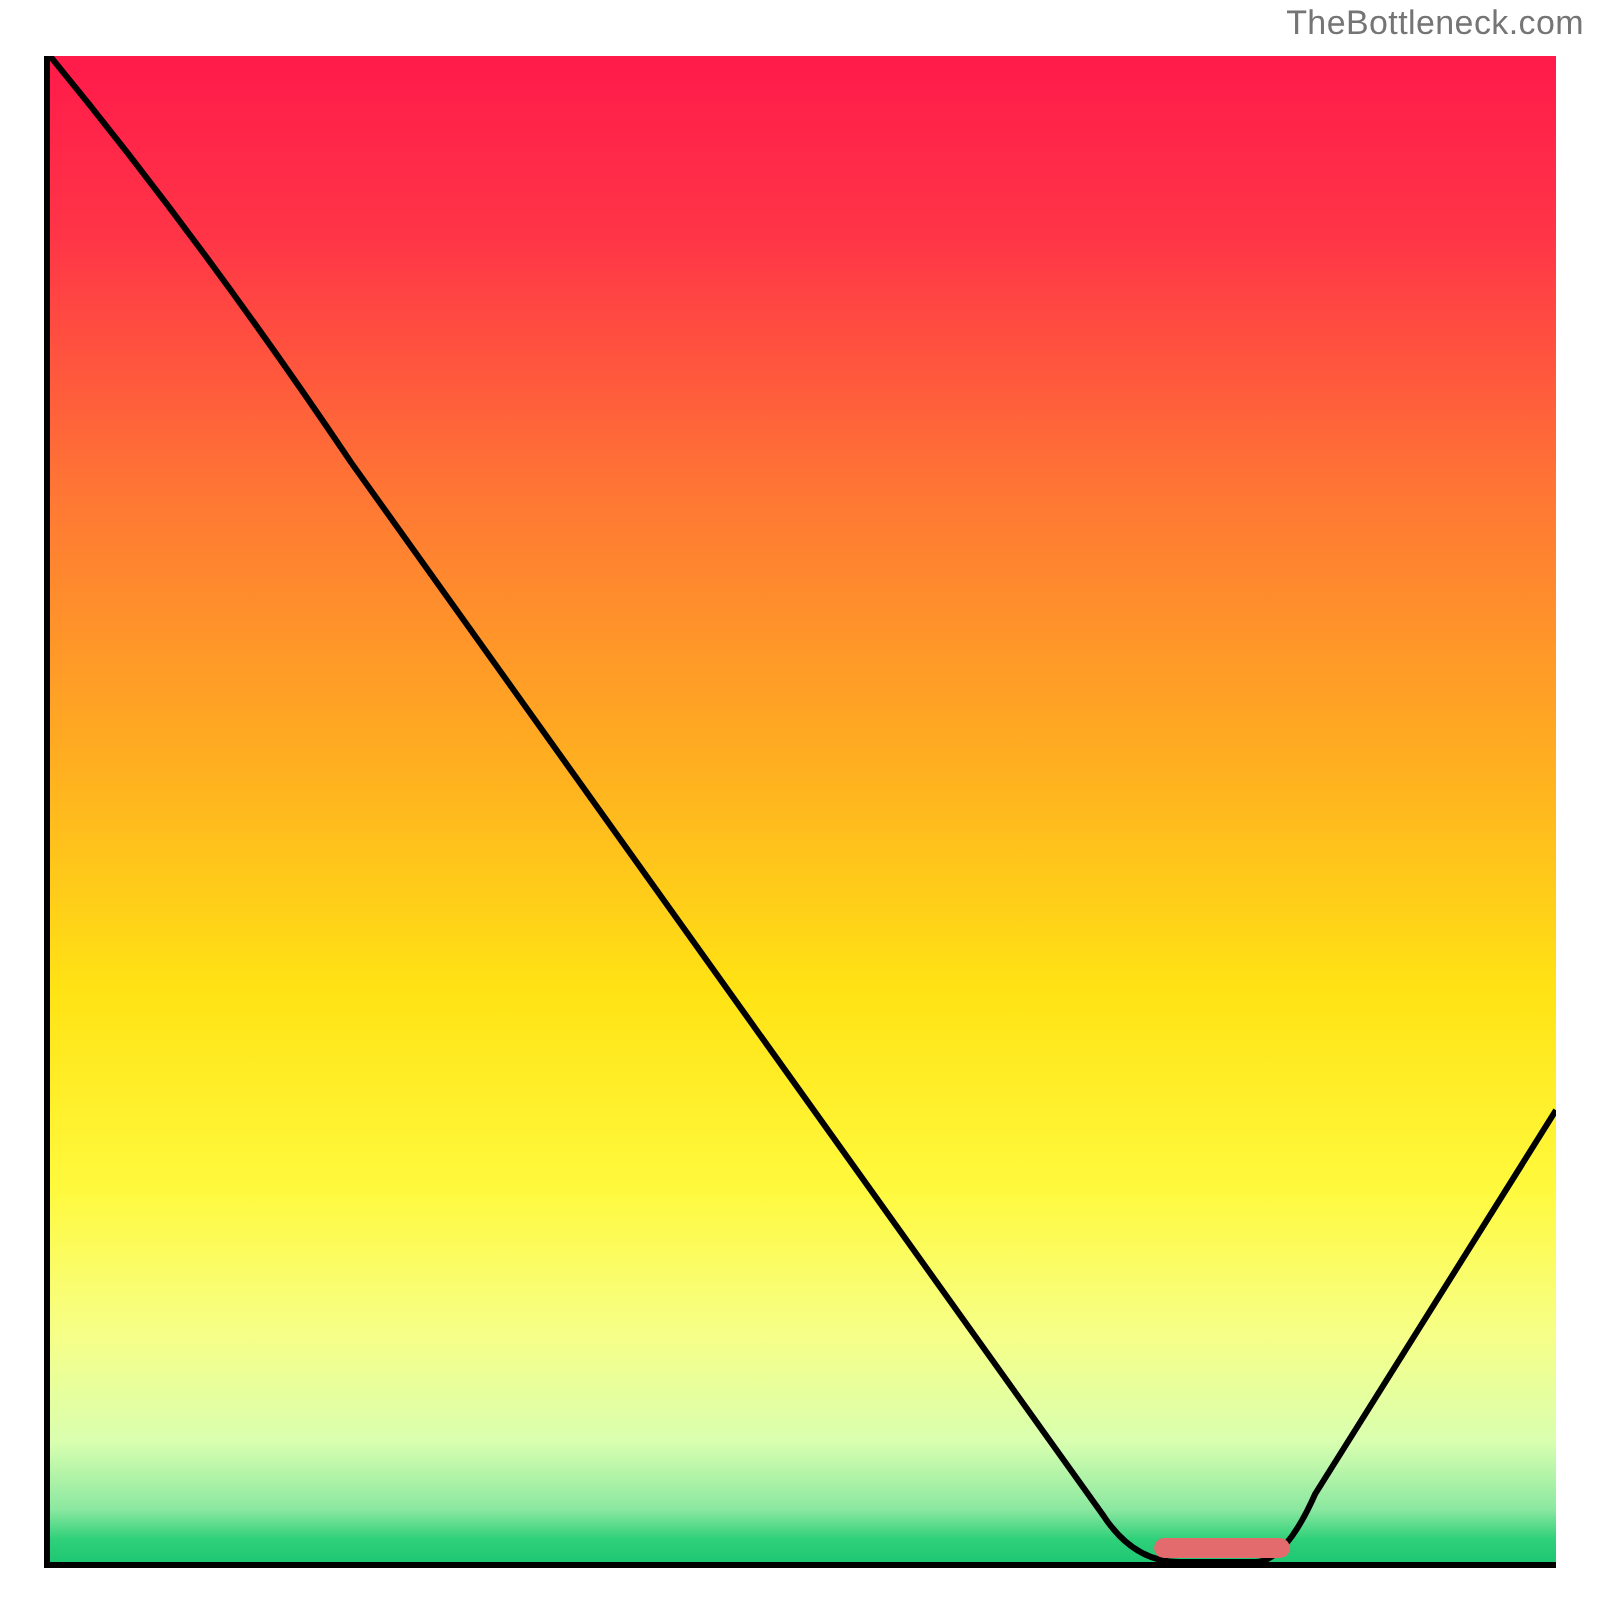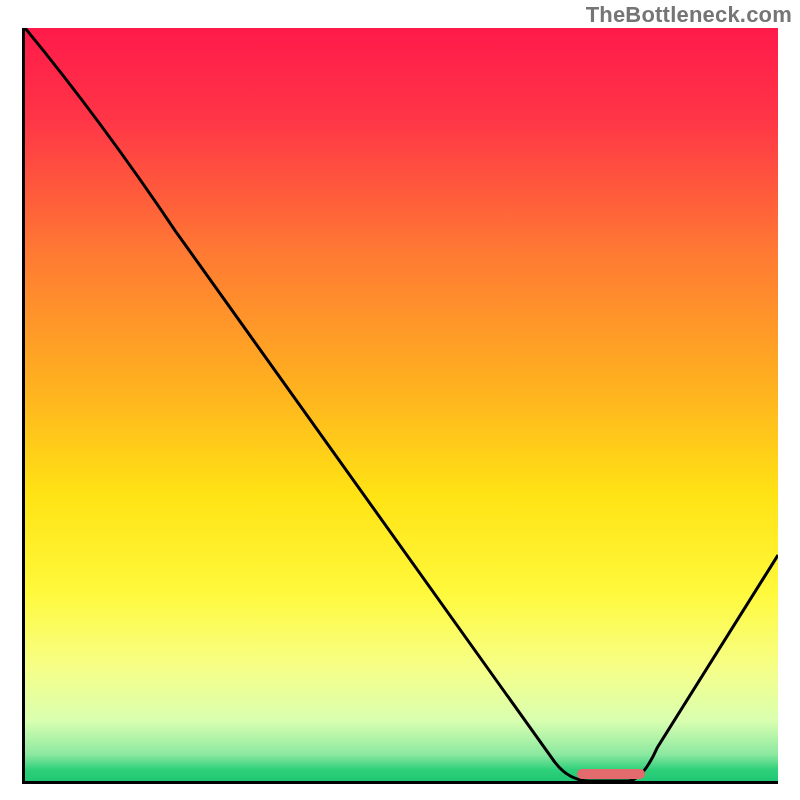--- a/index.html
+++ b/index.html
@@ -12,22 +12,22 @@
   }
   .chart-container {
     position: relative;
     width: 800px;
     height: 800px;
   }
   .watermark {
     position: absolute;
     top: 2px;
     right: 8px;
-    font-size: 22px;
-    font-weight: 700;
+    font-size: 17px;
+    font-weight: 400;
     color: #757575;
     letter-spacing: 0.2px;
     z-index: 10;
   }
   .plot-area {
     position: absolute;
     left: 22px;
     top: 28px;
     width: 756px;
     height: 756px;

